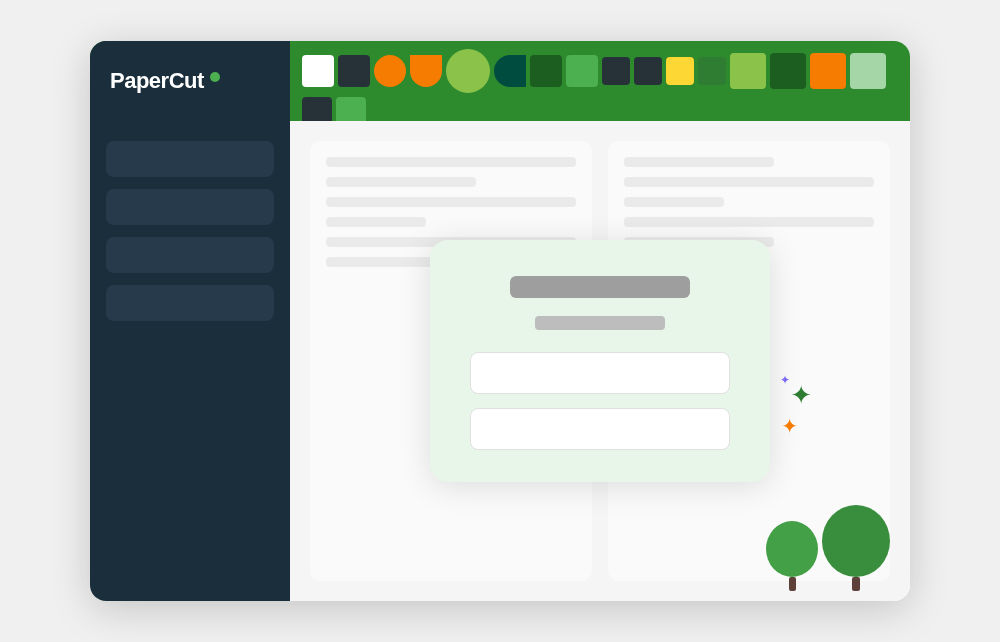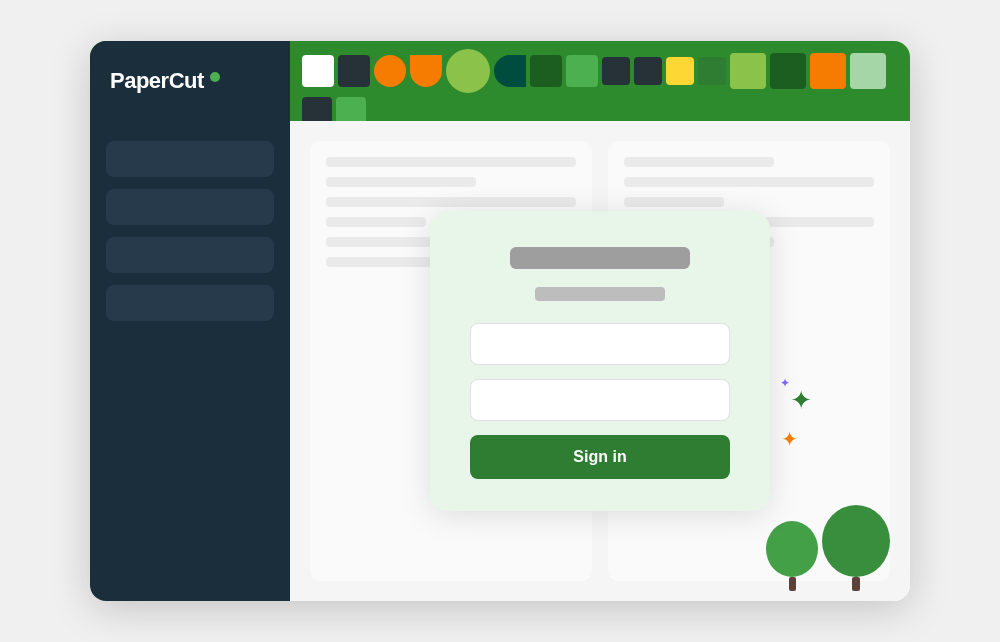--- a/index.html
+++ b/index.html
@@ -360,21 +360,20 @@
 
       <div class="modal-overlay">
         <div class="modal">
 
           <div class="modal-title-bar"></div>
           <div class="modal-subtitle-bar"></div>
 
           <div class="modal-input"></div>
           <div class="modal-input"></div>
 
-          <button class="modal-signin-btn">Sign in</button>
 
 
           <span class="sparkle sparkle-blue" style="position:absolute;right:-20px;top:55%;color:#7c6af7;font-size:12px;">✦</span>
           <span class="sparkle sparkle-green" style="position:absolute;right:-42px;top:58%;color:#2e7d32;font-size:26px;">✦</span>
           <span class="sparkle sparkle-orange" style="position:absolute;right:-28px;top:72%;color:#f57c00;font-size:20px;">✦</span>
 
         </div>
       </div>
 
       <div class="trees">

